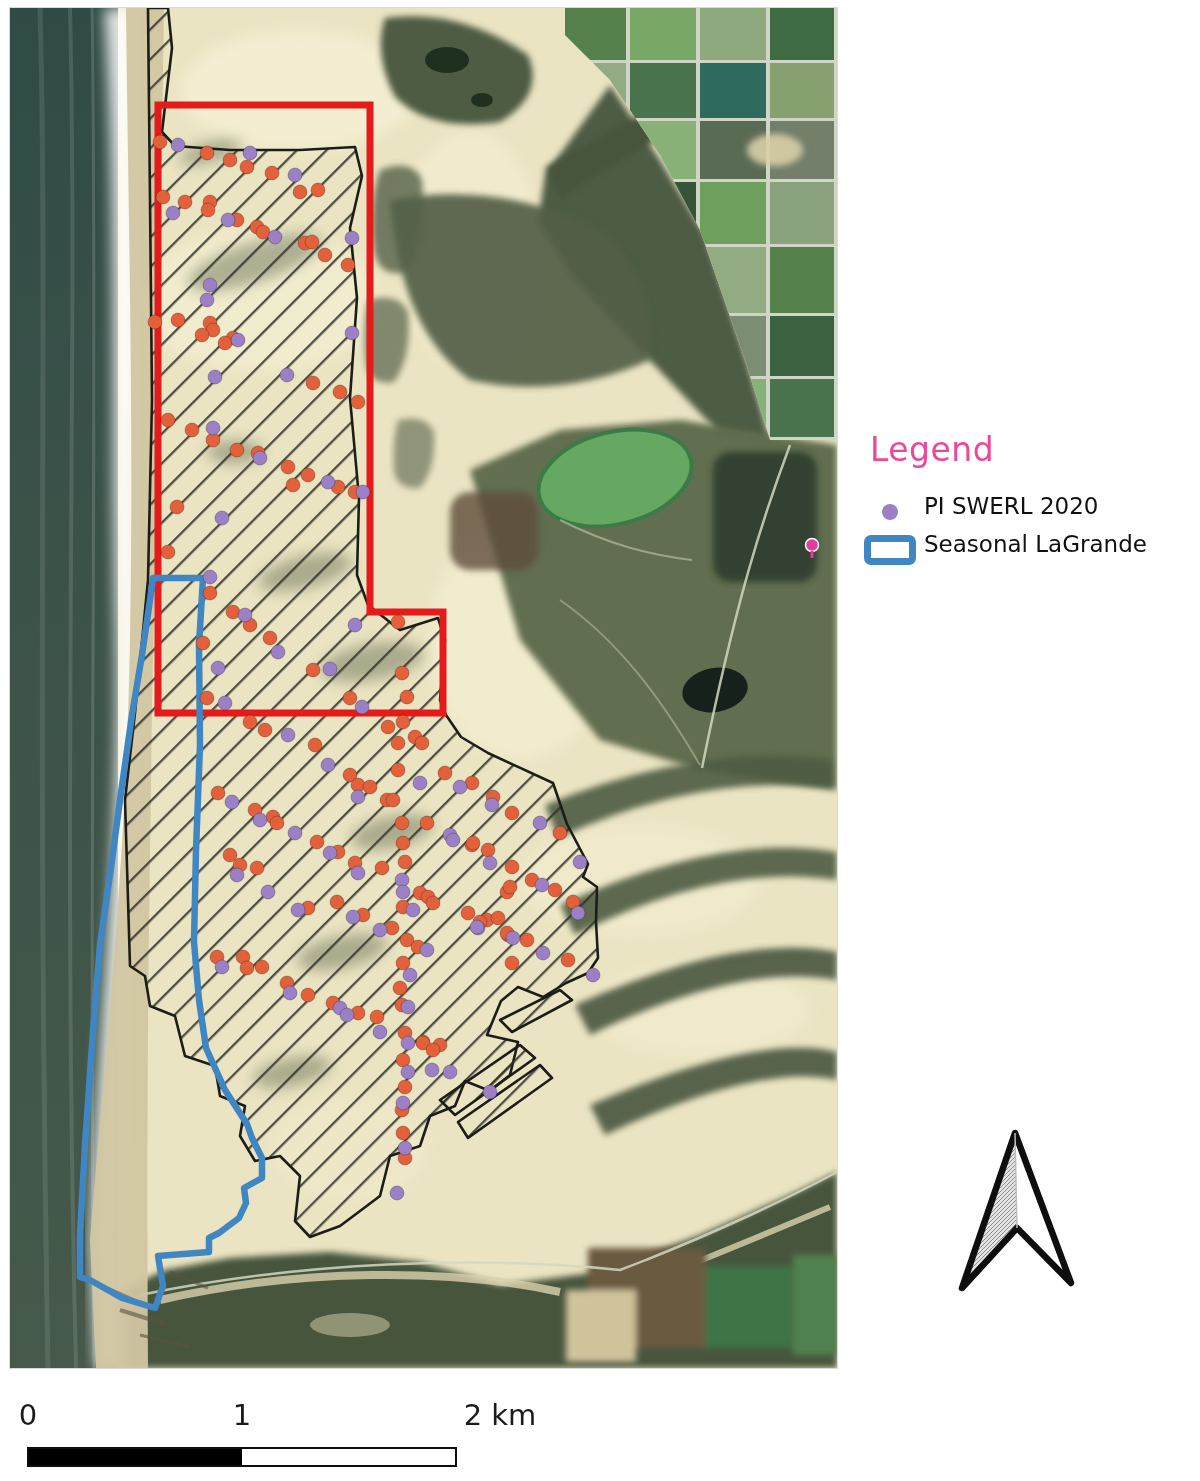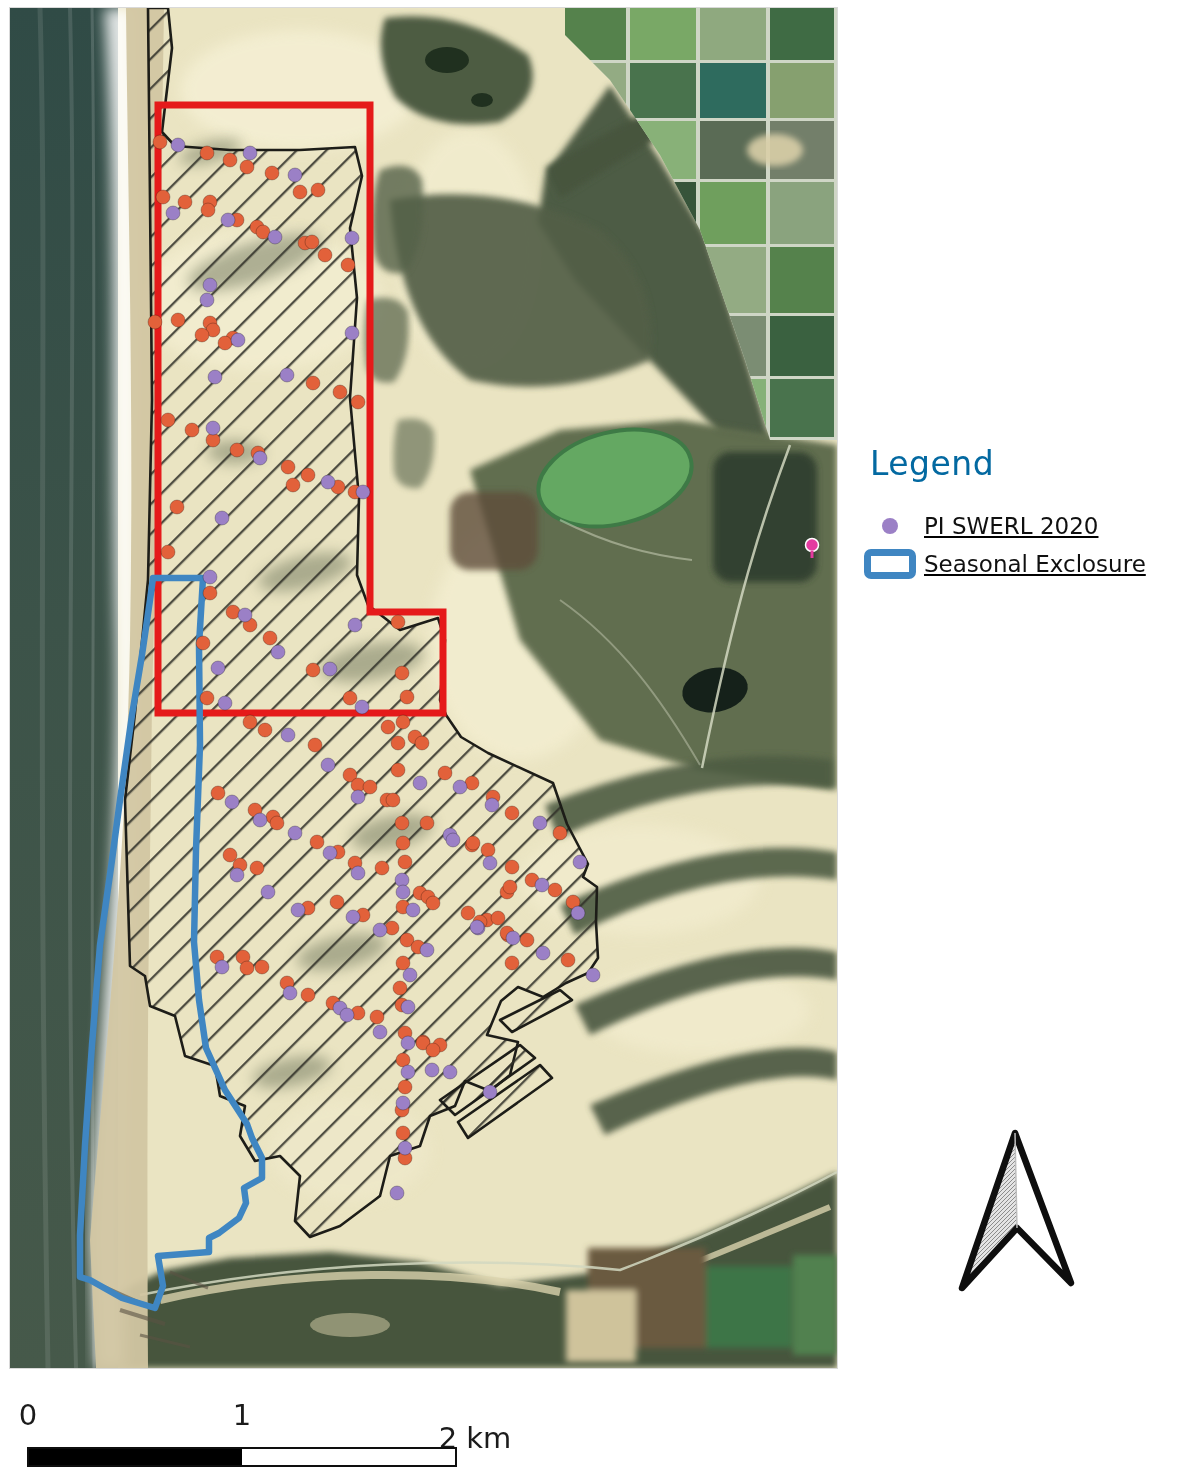--- a/index.html
+++ b/index.html
@@ -3,36 +3,36 @@
 <meta charset="utf-8">
 <style>
   html,body{margin:0;padding:0;background:#ffffff;}
   body{width:1200px;height:1481px;position:relative;font-family:"DejaVu Sans",sans-serif;overflow:hidden;}
 
   .map-panel{position:absolute;left:10px;top:8px;width:827px;height:1360px;outline:1px solid #d9d9d9;}
   .map-panel svg{display:block;}
 
   
   .legend{position:absolute;left:858px;top:430px;width:340px;}
-  .legend-title{font-size:33px;color:#0369a1;font-weight:500;letter-spacing:.5px;margin:14px 0 24px 12px;}
-  .legend-item{display:flex;align-items:center;height:38px;text-decoration:underline;}
+  .legend-title{font-size:33px;color:#ec4899;font-weight:500;letter-spacing:.5px;margin:0 0 24px 12px;}
+  .legend-item{display:flex;height:38px;}
   .legend-swatch-cell{width:64px;display:flex;justify-content:center;align-items:center;flex:0 0 64px;}
   .legend-dot{width:16px;height:16px;border-radius:50%;}
   .legend-box{width:52px;height:30px;border-radius:7px;border:7px solid #000;background:#fff;box-sizing:border-box;}
   .legend-hatch{width:50px;height:28px;border:3px solid #0d0d0d;box-sizing:border-box;
      background:linear-gradient(45deg,#ffffff 46%,#0d0d0d 46%,#0d0d0d 54%,#ffffff 54%);}
   .legend-label{font-size:23px;color:#101010;margin-left:2px;white-space:nowrap;}
 
   
   .north-arrow{position:absolute;left:945px;top:1123px;}
 
   
   .scalebar{position:absolute;left:0px;top:1398px;width:600px;height:80px;}
   .scale-label{position:absolute;top:0;transform:translateX(-50%);font-size:29px;color:#1b1b1b;}
-  .sl0{left:28px;} .sl1{left:242px;} .sl2{left:475px;margin-top:23px;}
+  .sl0{left:28px;} .sl1{left:242px;} .sl2{left:500px;}
   .scalebar-bar{position:absolute;left:27px;top:49px;width:430px;height:20px;border:2.5px solid #0e0e0e;box-sizing:border-box;display:flex;}
   .scalebar-black{width:50%;height:100%;background:#000;}
   .scalebar-white{width:50%;height:100%;background:#fff;}
 </style>
 </head>
 <body>
 
 <div class="map-panel">
 <svg width="827" height="1360" viewBox="10 8 827 1360">
   <defs>
@@ -414,21 +414,21 @@
         <span class="legend-dot" style="background: rgb(155, 128, 198);"></span>
       </span>
     <span class="legend-label">PI SWERL 2020</span>
   </div>
 
 
   <div class="legend-item">
     <span class="legend-swatch-cell">
         <span class="legend-box" style="border-color: rgb(63, 134, 194);"></span>
       </span>
-    <span class="legend-label">Seasonal Exclosure</span>
+    <span class="legend-label">Seasonal LaGrande</span>
   </div>
 
 
 </div>
 
 <svg class="north-arrow" width="145" height="180" viewBox="945 1123 145 180">
   <polygon points="1015,1133 962,1288 1017,1228" fill="url(#npat)"></polygon>
   <polygon points="1015,1133 1017,1228 1071,1283" fill="#ffffff"></polygon>
   <path d="M1015,1133 L962,1288 L1017,1228 L1071,1283 Z" fill="none" stroke="#0e0e0e" stroke-width="6.5" stroke-linejoin="round"></path>
   <line x1="1015" y1="1133" x2="1017" y2="1228" stroke="#bdbdbd" stroke-width="1.5"></line>

